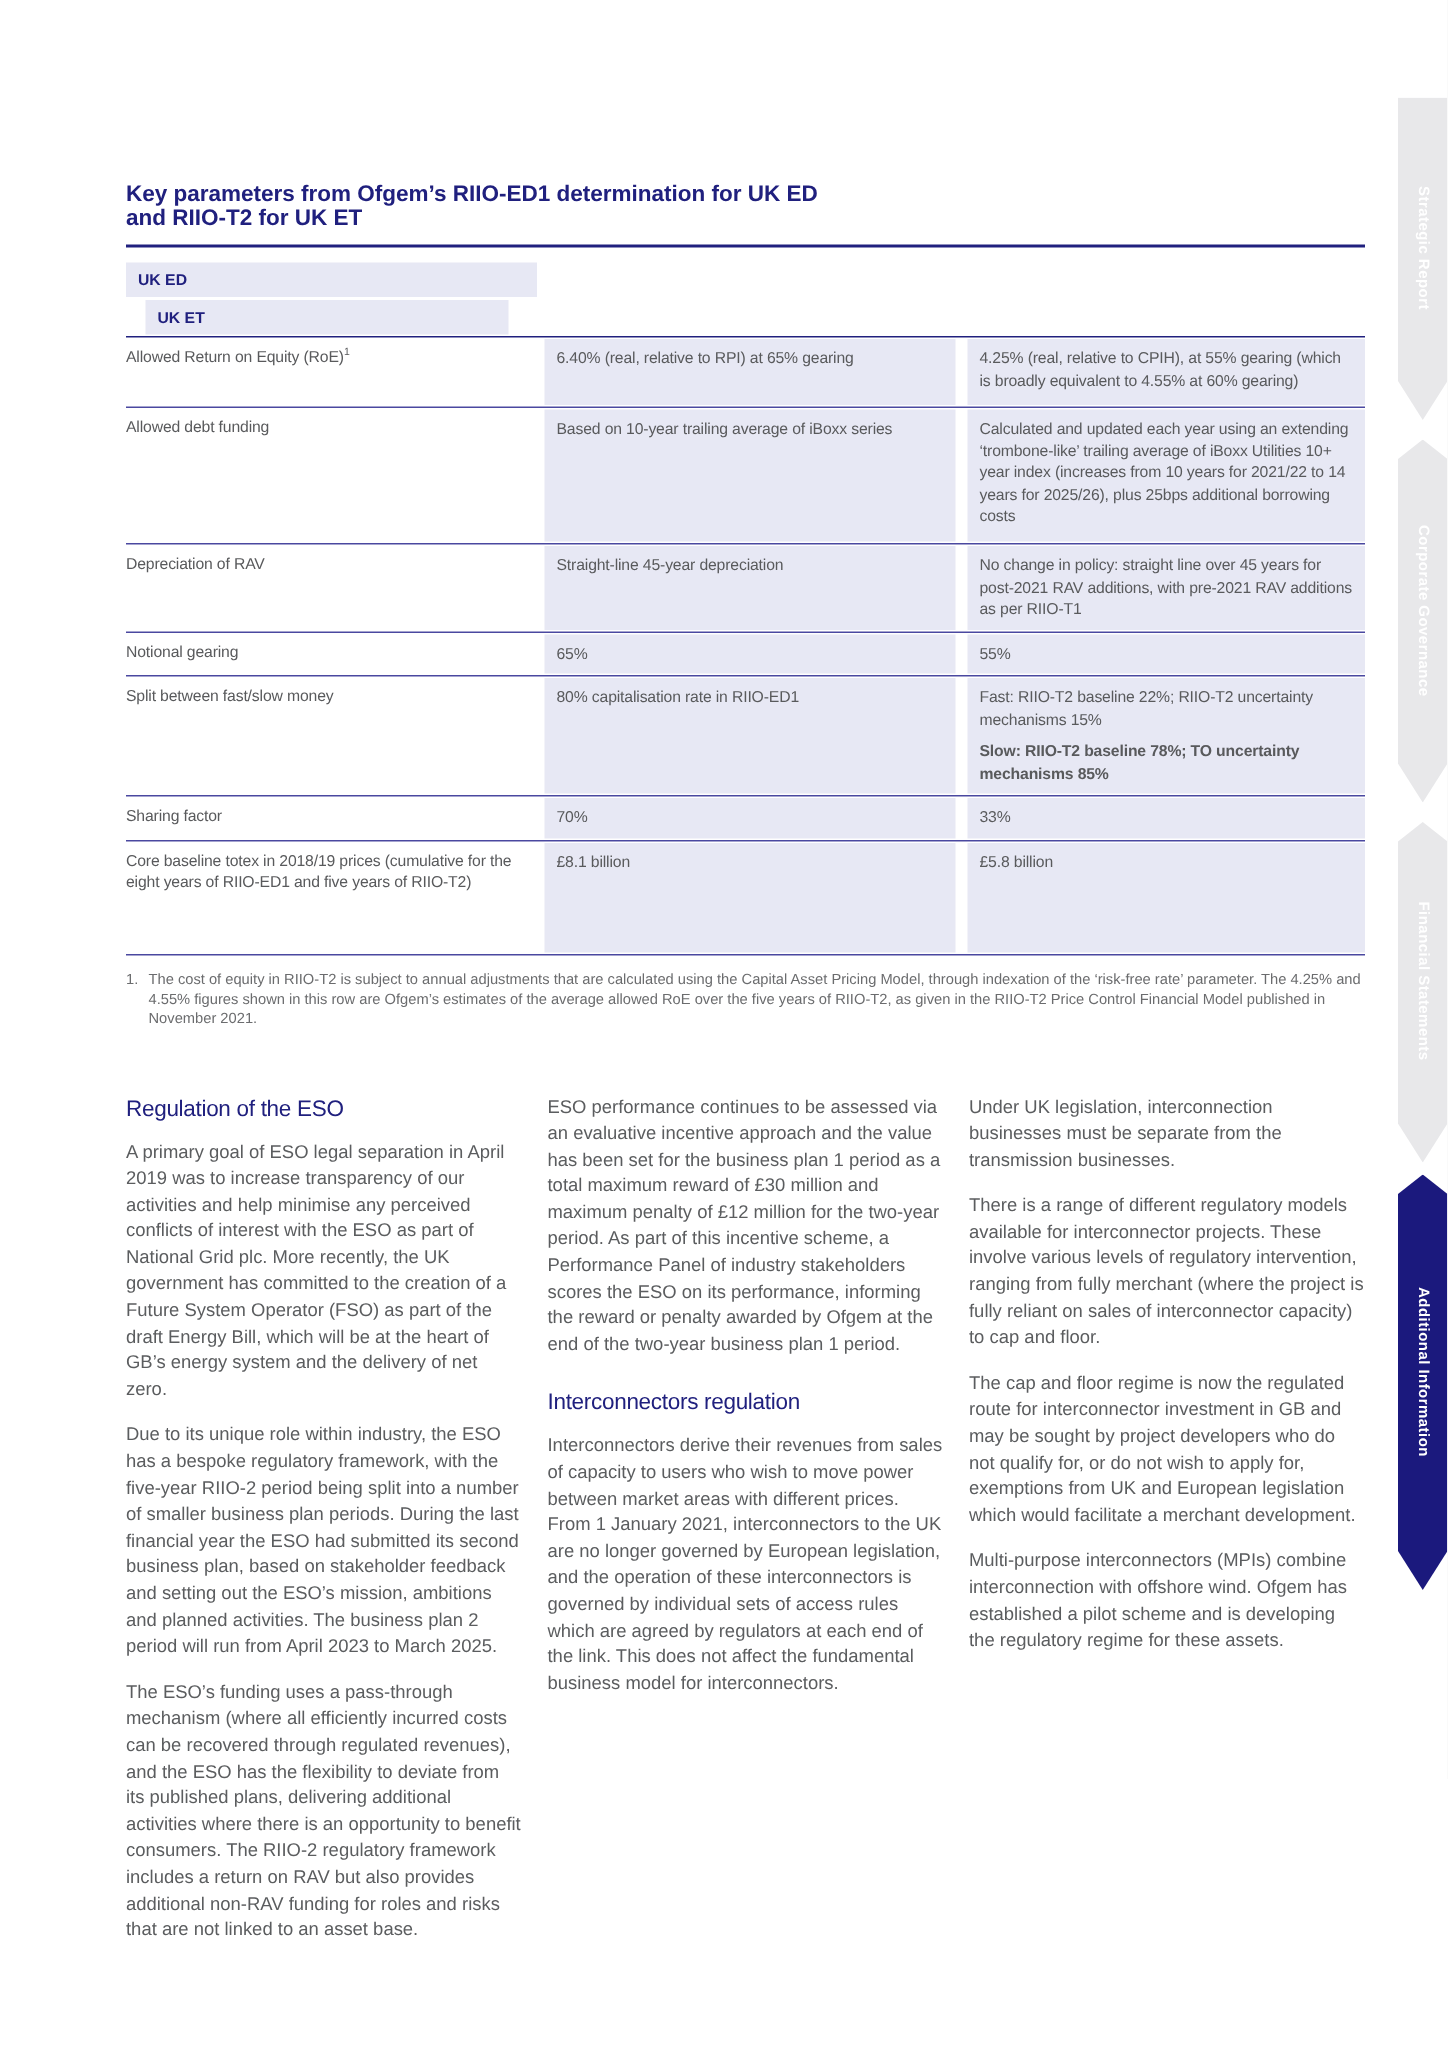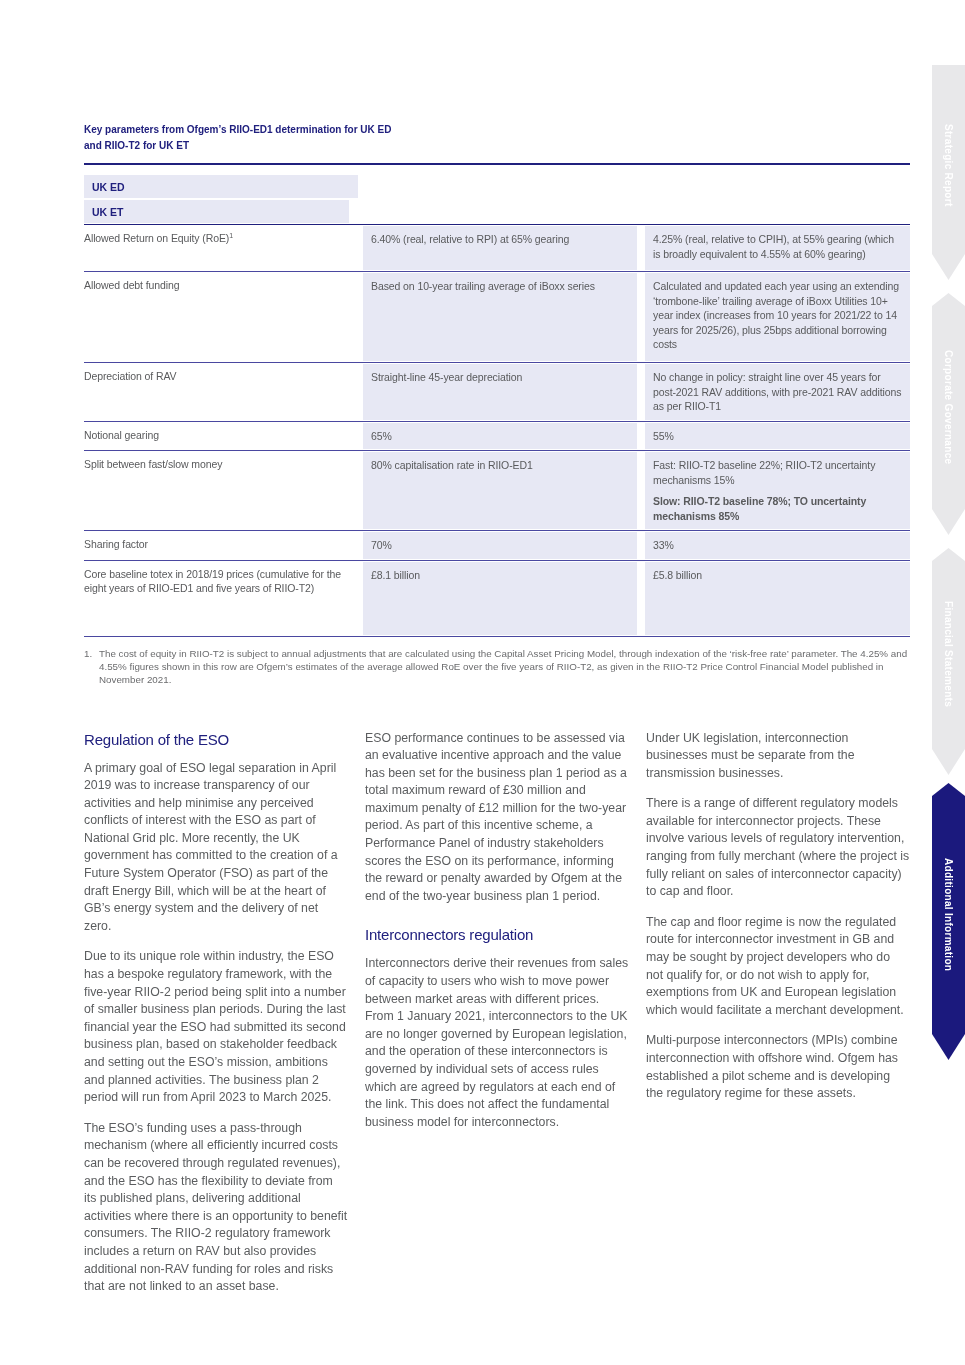--- a/index.html
+++ b/index.html
@@ -14,28 +14,28 @@
   }
   *{box-sizing:border-box;margin:0;padding:0;}
   body{background:#f2f2f2;}
   .page{
     position:relative;width:965px;height:1365px;background:#ffffff;
     font-family:"Liberation Sans", sans-serif;overflow:hidden;margin:0 auto;
   }
   .content{position:absolute;left:84px;top:122px;width:826px;}
 
   
-  .table-title{color:var(--navy);font-weight:bold;font-size:10px;line-height:16px;margin-bottom:9px;}
+  .table-title{color:var(--navy);font-weight:bold;font-size:15px;line-height:16px;margin-bottom:9px;}
   .ptable{border-top:2px solid var(--navy);border-bottom:1px solid var(--line);}
   .thead{display:flex;border-bottom:1px solid var(--navy);flex-direction:column;}
   .hc{font-size:10.5px;font-weight:bold;color:var(--navy);line-height:14px;}
   .hc.lab{width:279px;padding:5px 16px 4px 0;}
   .hc.ed{width:274px;padding:5px 10px 4px 8px;background:var(--shade);margin:1px 0;}
   .hgap{width:8px;}
-  .hc.et{width:265px;padding:5px 10px 4px 8px;background:var(--shade);margin:1px 0;}
+  .hc.et{width:242px;padding:5px 10px 4px 8px;background:var(--shade);margin:1px 13px;}
   .trow{display:flex;align-items:stretch;}
   .trow + .trow{border-top:1px solid var(--line);}
   .c{font-size:10.5px;line-height:14.5px;color:var(--table-text);letter-spacing:-0.1px;}
   .c.lab{width:279px;padding:6px 16px 6px 0;}
   .c.ed{width:274px;padding:6px 10px 6px 8px;background:var(--shade);margin:1px 0;}
   .cgap{width:8px;}
   .c.et{width:265px;padding:6px 8px 6px 8px;background:var(--shade);margin:1px 0;}
   .c p + p{margin-top:7px;font-weight:bold;}
   .c sup{font-size:7px;vertical-align:super;line-height:0;}
   .tbody .trow:nth-child(1){min-height:46px;}

